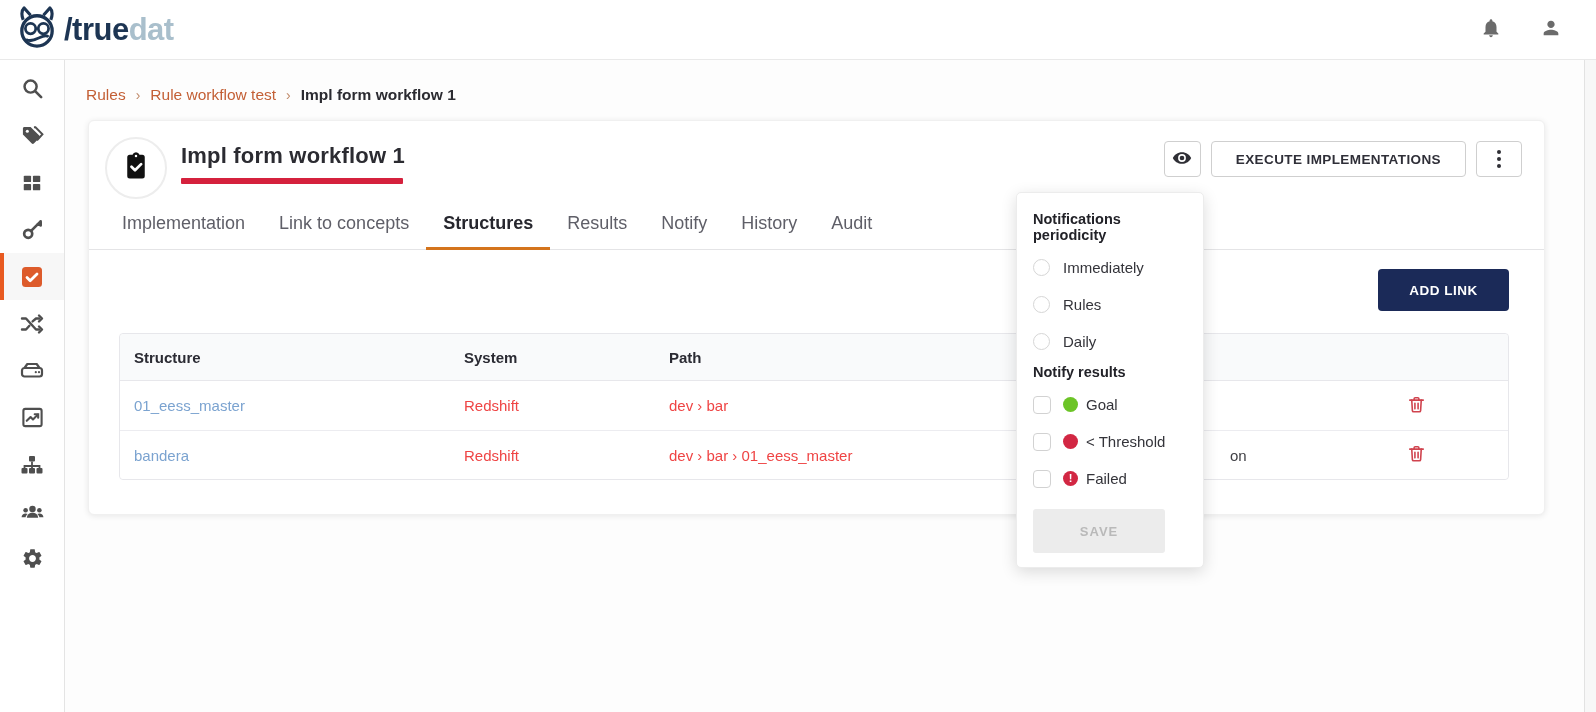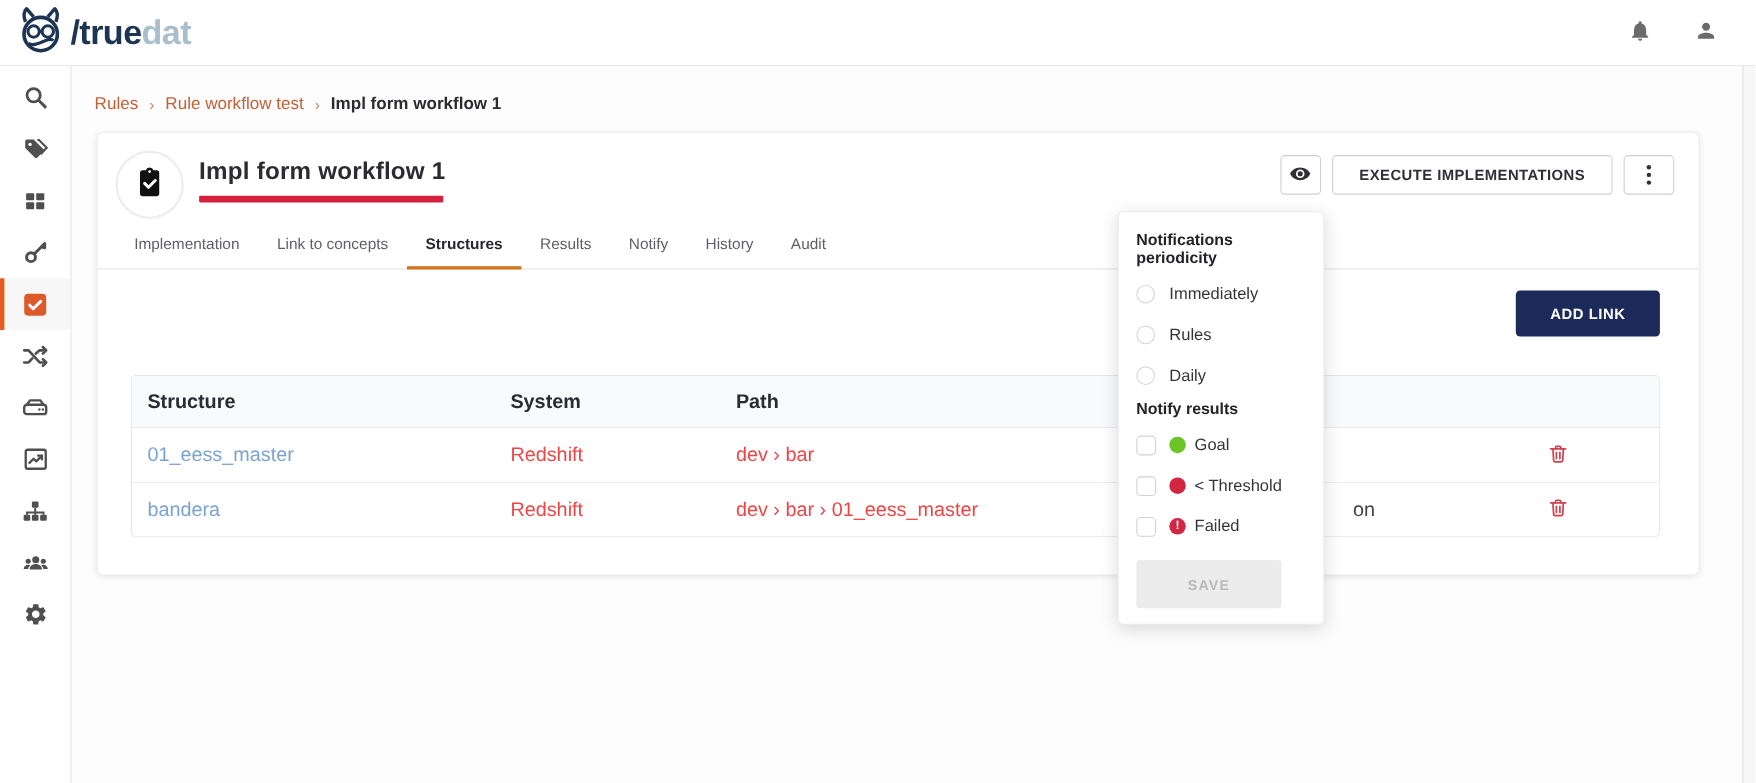--- a/index.html
+++ b/index.html
@@ -46,30 +46,30 @@
   .btn-outline { background:#fff; border:1px solid #cfcfcf; border-radius:4px; height:36px;
     display:flex; align-items:center; justify-content:center; cursor:pointer; color:#2f2f38; }
   .btn-eye { width:37px; }
   .btn-execute { padding:0 24px; font-size:13.5px; font-weight:700; letter-spacing:0.4px;
     font-family:inherit; }
   .btn-kebab { width:46px; }
   .kebab-dots { display:flex; flex-direction:column; gap:3px; }
   .kebab-dots i { width:4px; height:4px; border-radius:50%; background:#2f2f35; }
 
   .tabs { display:flex; padding:14px 16px 0 16px; border-bottom:1px solid #e4e4e6; }
-  .tab { padding:0 17px 13px 17px; font-size:14px; color:#5f5f68; cursor:pointer;
+  .tab { padding:0 17px 13px 17px; font-size:18px; color:#5f5f68; cursor:pointer;
     border-bottom:3px solid transparent; margin-bottom:-1px; white-space:nowrap; }
   .tab.active { color:#27272e; font-weight:700; }
 
   .card-body { padding:19px 35px 34px 30px; }
   .toolbar { display:flex; justify-content:flex-end; }
   .btn-addlink { border:none; border-radius:4px; color:#fff; font-size:13.5px; font-weight:700;
     letter-spacing:0.5px; height:42px; min-width:131px; padding:0 26px; cursor:pointer; font-family:inherit; }
 
-  .table { margin-top:35px; border:1px solid #e7e7eb; border-radius:4px; font-size:18px; }
+  .table { margin-top:22px; border:1px solid #e7e7eb; border-radius:4px; font-size:15px; }
   .trow { display:grid; grid-template-columns:330px 205px 320px 350px 1fr; align-items:center; }
   .trow > div { padding-left:14px; }
   .thead { background:#f9fafb; height:47px; font-weight:700; color:#2b2b33;
     border-bottom:1px solid #e7e7eb; border-radius:4px 4px 0 0; }
   .tbody-row { height:49px; background:#fff; }
   .tbody-row + .tbody-row { border-top:1px solid #ececf0; }
   .tbody-row:last-child { border-radius:0 0 4px 4px; }
   .cell-link { text-decoration:none; cursor:pointer; }
   .cell-muted { color:#ef4444; }
   .fragment { margin-left:241px; color:#3f3f44;text-align:right; }

